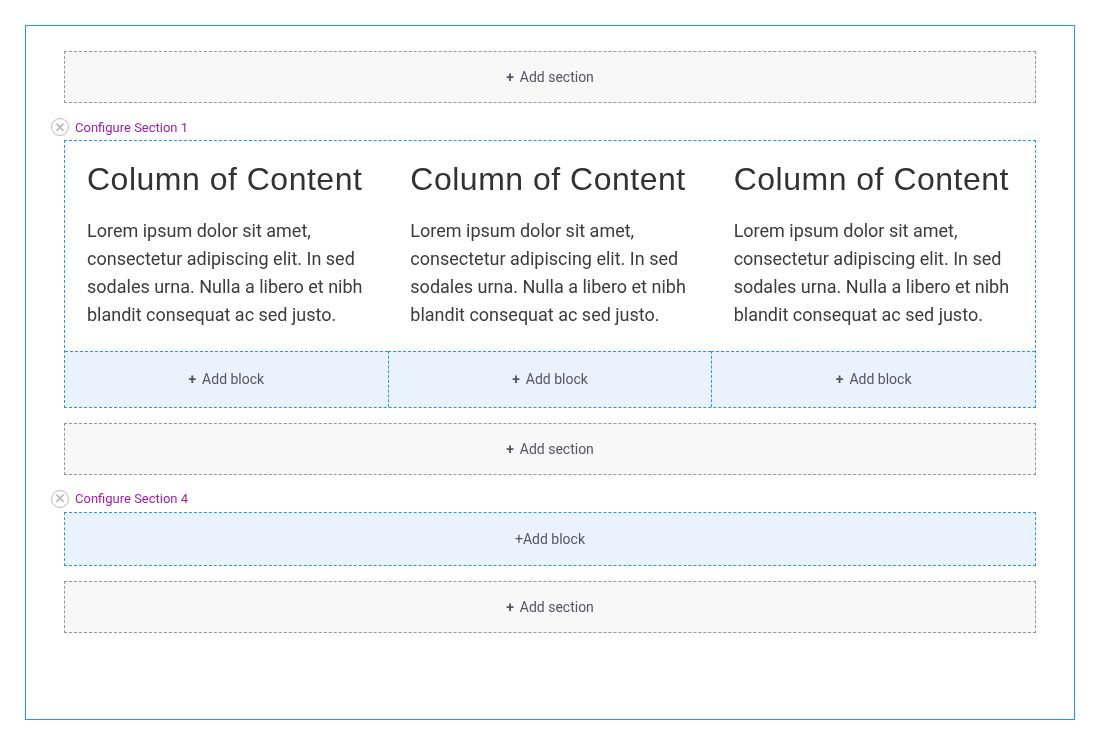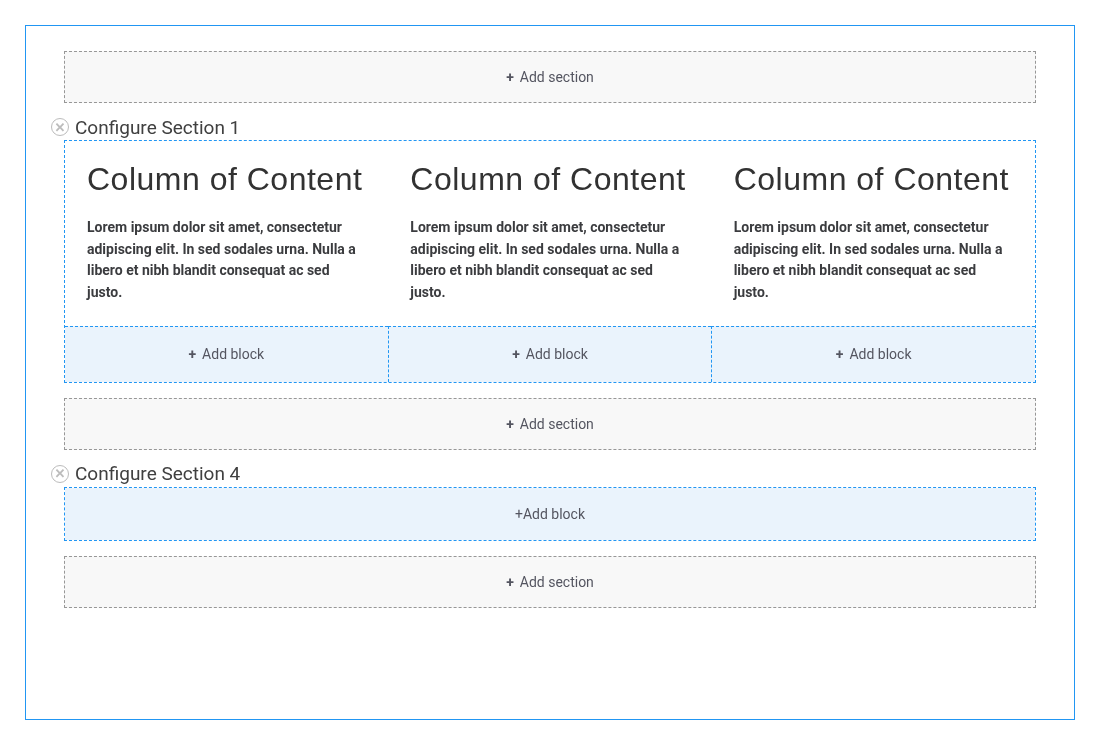--- a/index.html
+++ b/index.html
@@ -45,22 +45,22 @@
     justify-content: center;
     color: #bcbcbc;
     font-size: 13px;
     font-weight: bold;
     line-height: 1;
     margin-right: 6px;
     cursor: pointer;
     background: #fff;
   }
   .configure-link {
-    color: #404040;
-    font-size: 19px;
+    color: #a21caf;
+    font-size: 13px;
     cursor: pointer;
   }
   .section {
     border: 1px dashed #2196f3;
     margin-left: 13px;
     margin-right: 13px;
   }
   .columns {
     display: flex;
   }
@@ -71,24 +71,23 @@
   .column h2 {
     font-family: "Segoe UI Light", "Helvetica Neue Light", -apple-system, sans-serif;
     font-weight: 300;
     font-size: 32px;
     color: #323232;
     line-height: 1.25;
     margin-bottom: 18px;
     letter-spacing: 0.5px;
   }
   .column p {
-    font-size: 14px;
+    font-size: 18px;
     color: #3b3c3f;
     line-height: 1.55;
-    font-weight: bold;
   }
   .add-block-row {
     display: flex;
   }
   .add-block {
     flex: 1;
     background: #eaf3fc;
     border-top: 1px dashed #2196f3;
     color: #545560;
     font-size: 14px;

